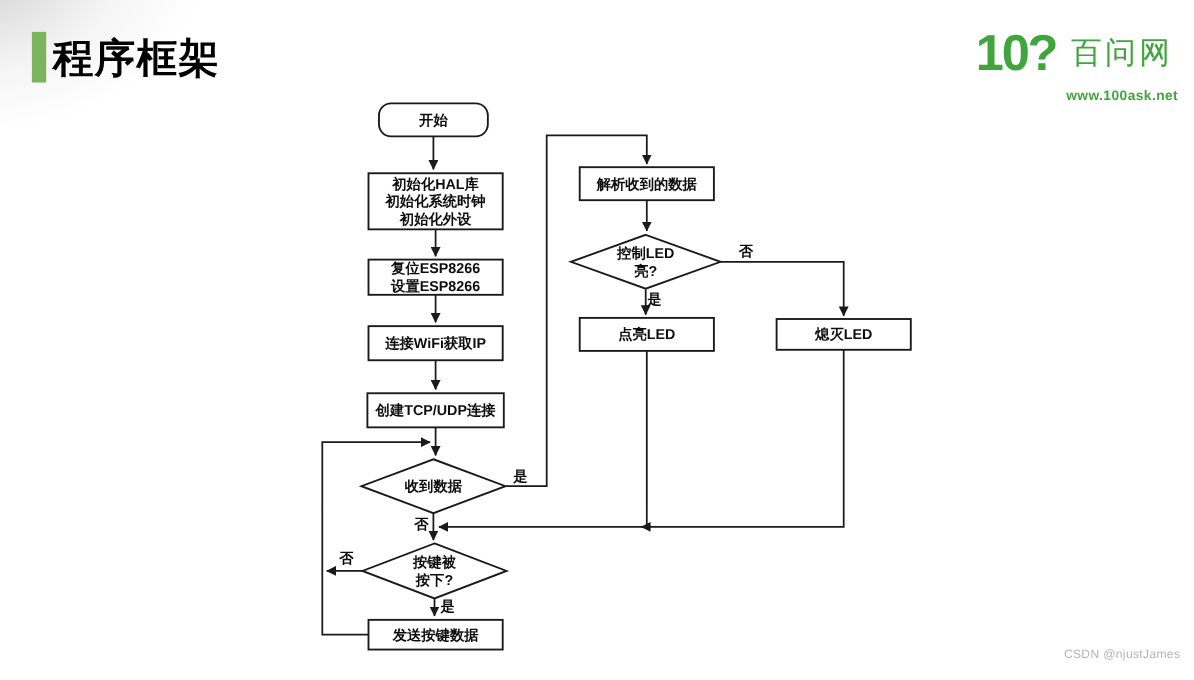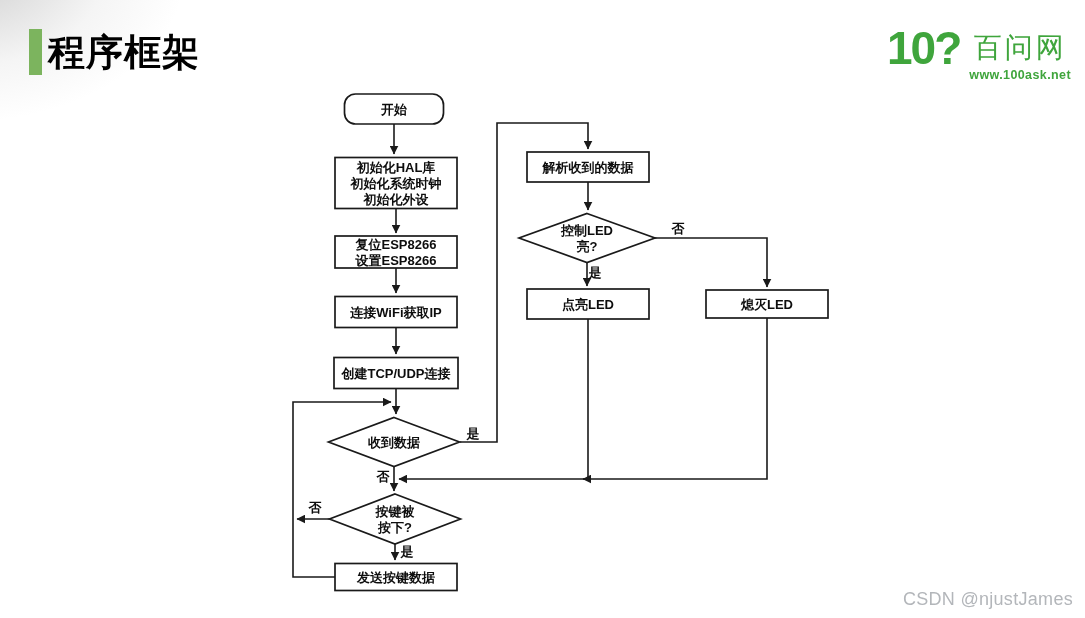--- a/index.html
+++ b/index.html
@@ -28,27 +28,27 @@
   }
   .logo {
     position: absolute; top: 27px; right: 14px;
     display: flex; align-items: flex-start; gap: 9px; color: #3FA53C; text-align: center;
   }
   .logo-mark {
     font-size: 46px; font-weight: bold; line-height: 0.95; letter-spacing: -2px;
   }
   .logo-text { display: flex; flex-direction: column; align-items: center; padding-top: 6px; }
   .logo-name { font-size: 28px; font-weight: normal; letter-spacing: 3px; line-height: 1.05; }
-  .logo-url { font-size: 12.5px; font-weight: bold; letter-spacing: 0.4px; margin-top: 6px; }
+  .logo-url { font-size: 12.5px; font-weight: bold; letter-spacing: 0.4px; margin-top: 18px; }
   .flowchart { position: absolute; left: 0; top: 0; width: 1085px; height: 618px; }
   .node-text  { font-family: "Liberation Sans", sans-serif; font-size: 13px; font-weight: bold; fill: #0d0d0d; }
   .edge-label { font-family: "Liberation Sans", sans-serif; font-size: 13px; font-weight: bold; fill: #0d0d0d; }
   .watermark {
     position: absolute; top: 589px; right: 12px;
-    font-size: 18px; color: #b3b6ba; letter-spacing: 0.3px;
+    font-size: 11px; color: #b3b6ba; letter-spacing: 0.3px;
   }
 </style>
 </head>
 <body>
 
 <div class="slide" style="background: rgb(255, 255, 255);">
   <div class="corner-shadow"></div>
 
   <div class="header">
     <span class="accent-bar" style="background: rgb(124, 180, 94);"></span>

